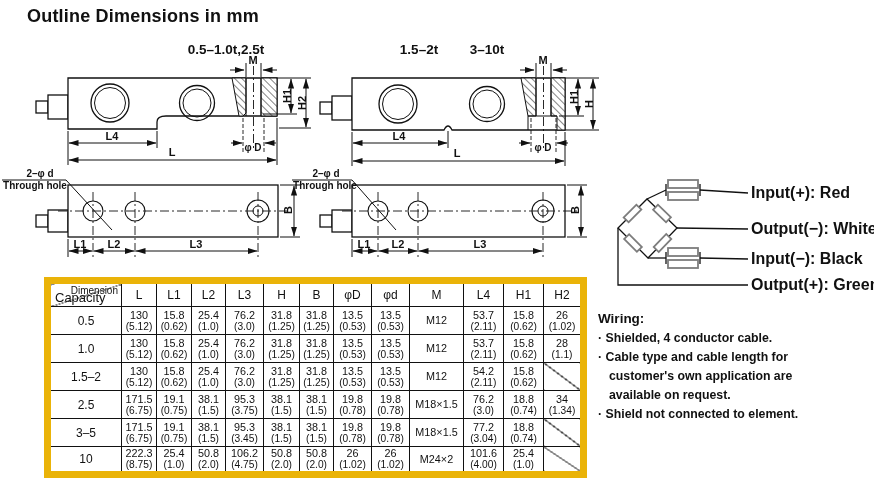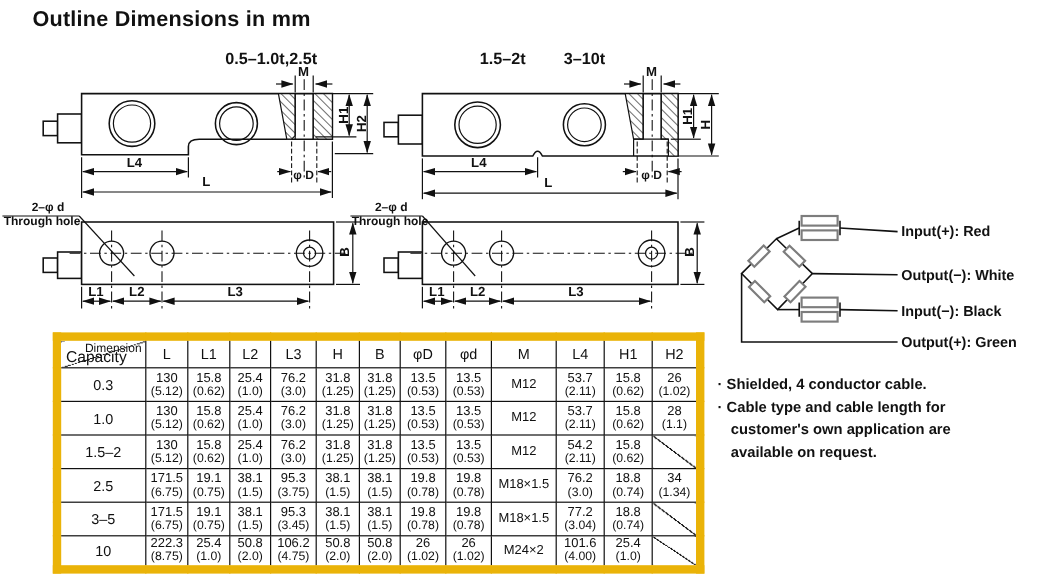--- a/index.html
+++ b/index.html
@@ -3,21 +3,21 @@
 <meta charset="utf-8">
 <style>
   html,body{margin:0;padding:0;background:#fff;}
   .canvas{position:relative;width:874px;height:479px;background:#fff;overflow:hidden;
           font-family:"Liberation Sans",sans-serif;color:#111;}
   .title{position:absolute;left:8px;top:6px;font-size:18px;font-weight:bold;letter-spacing:.2px;margin-left:19px;}
   .cap-label{position:absolute;transform:translate(-50%,-50%);font-size:13.5px;font-weight:bold;white-space:nowrap;}
   .dim{position:absolute;transform:translate(-50%,-50%);font-size:11px;font-weight:bold;white-space:nowrap;}
   .dim.v{transform:translate(-50%,-50%) rotate(-90deg);}
   .dim.sm{font-size:10px;}
-  .wlabel{position:absolute;transform:translateY(-50%);font-size:12px;font-weight:bold;white-space:nowrap;}
+  .wlabel{position:absolute;transform:translateY(-50%);font-size:16px;font-weight:bold;white-space:nowrap;}
   svg.drawing{position:absolute;left:0;top:0;}
   .notes{position:absolute;left:598px;top:311px;width:276px;}
   .notes .wtitle{font-size:13.5px;font-weight:bold;margin-bottom:3px;}
   .notes .bullet{font-size:12.3px;font-weight:bold;line-height:19px;white-space:pre-line;
                  padding-left:11px;text-indent:-11px;}
   table.dims{position:absolute;left:44px;top:277px;border-collapse:collapse;background:#fff;
              table-layout:fixed;border:7px solid #eab308;}
   .dims td,.dims th{border:1px solid #111;text-align:center;vertical-align:middle;padding:0;font-weight:normal;overflow:hidden;}
   .dims thead tr{height:26px;}
   .dims thead th{font-size:12px;}
@@ -245,24 +245,26 @@
   <div class="dim" style="left:398px;top:244px">L2</div>
   <div class="dim" style="left:480px;top:244px">L3</div>
   <div class="dim v" style="left:575px;top:210px">B</div>
 
   <div class="wlabel" style="left:751px;top:193px">Input(+): Red</div>
   <div class="wlabel" style="left:751px;top:229px">Output(−): White</div>
   <div class="wlabel" style="left:751px;top:259px">Input(−): Black</div>
   <div class="wlabel" style="left:751px;top:285px">Output(+): Green</div>
 
   <div class="notes">
+    <div class="wtitle">Wiring:</div>
     <div class="bullet">· Shielded, 4 conductor cable.</div>
     <div class="bullet">· Cable type and cable length for
 customer's own application are
 available on request.</div>
+    <div class="bullet">· Shield not connected to element.</div>
   </div>
 
   <table class="dims">
     <colgroup>
       <col style="width:74px">
         <col style="width:35px">
         <col style="width:35px">
         <col style="width:34px">
       <col style="width:38px">
         <col style="width:36px">
@@ -289,21 +291,21 @@
         <th>φD</th>
         <th>φd</th>
         <th>M</th>
         <th>L4</th>
         <th>H1</th>
         <th>H2</th>
       </tr>
     </thead>
     <tbody id="tbody">
         <tr>
-          <td class="cap">0.3</td>
+          <td class="cap">0.5</td>
           <td>
             <div class="main">130</div>
             <div class="sub">(5.12)</div>
           </td>
           <td>
             <div class="main">15.8</div>
             <div class="sub">(0.62)</div>
           </td>
           <td>
             <div class="main">25.4</div>

